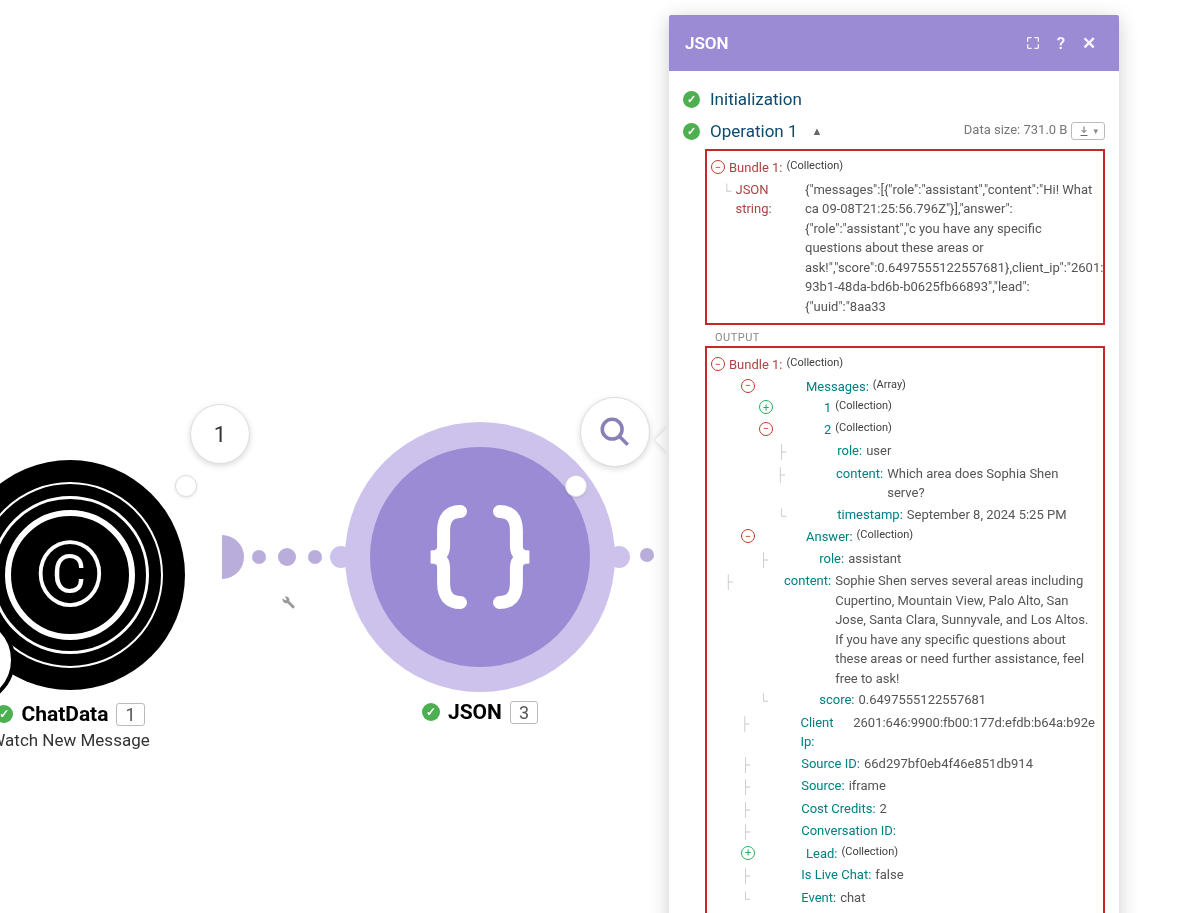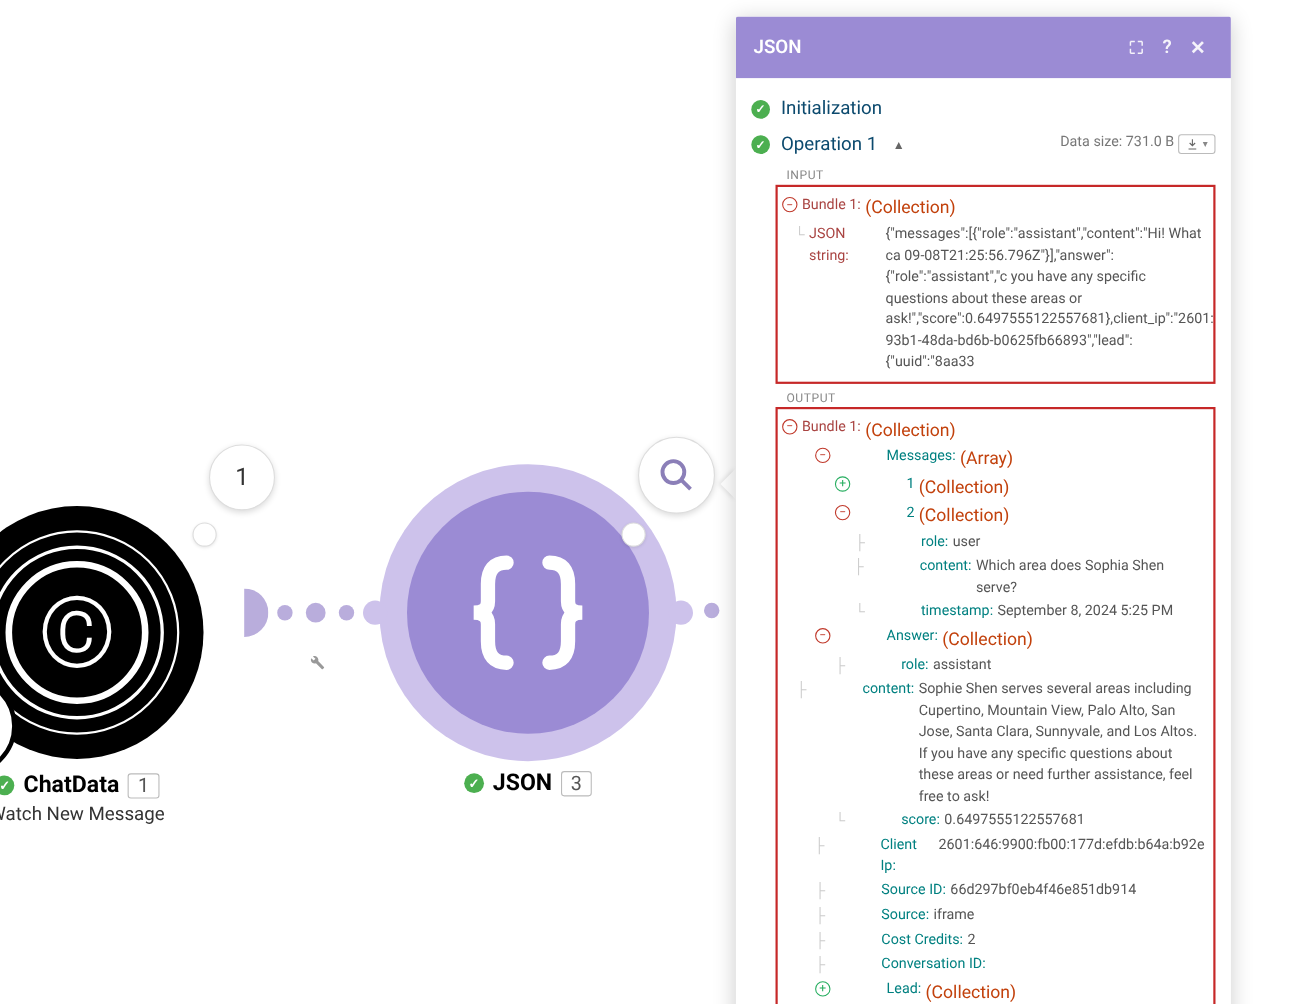--- a/index.html
+++ b/index.html
@@ -210,21 +210,21 @@
     flex-shrink:0;margin-top:2px;
     cursor:pointer;
   }
   .expander.plus{border-color:#27ae60;color:#27ae60;}
   .tree-guide{
     color:#ccc;font-size:13px;flex-shrink:0;
     display:inline-block;margin-top:1px;
   }
   .key{color:#a94442;font-size:13px;}
   .key-teal{color:#008080;font-size:13px;margin-left:47px;}
-  .meta{color:#c2410c;font-size:16px;}
+  .meta{color:#404040;font-size:11px;}
   .val{color:#555;font-size:13px;}
   .val-multiline{
     color:#555;font-size:13px;
     max-width:290px;
   }
 
   .panel-pointer{
     position:absolute;
     right:520px;top:426px;
     width:0;height:0;
@@ -339,21 +339,20 @@
           </span>
           <span class="dl-btn">
             <svg width="12" height="12" viewBox="0 0 24 24" fill="none" stroke="currentColor" stroke-width="2">
                 <path d="M12 3v12M7 10l5 5 5-5M5 21h14"></path>
               </svg>
             <span class="caret-down">▾</span>
           </span>
         </div>
       </div>
 
-      <div class="section-label">INPUT</div>
       <div class="redbox">
         <div class="tree-row">
           <span class="expander">−</span>
           <span class="key">Bundle 1:</span>
           <span class="meta">(Collection)</span>
         </div>
         <div class="tree-row">
           <span class="tree-indent ind1"></span>
           <span class="tree-guide">└</span>
           <span class="key">JSON string:</span>

